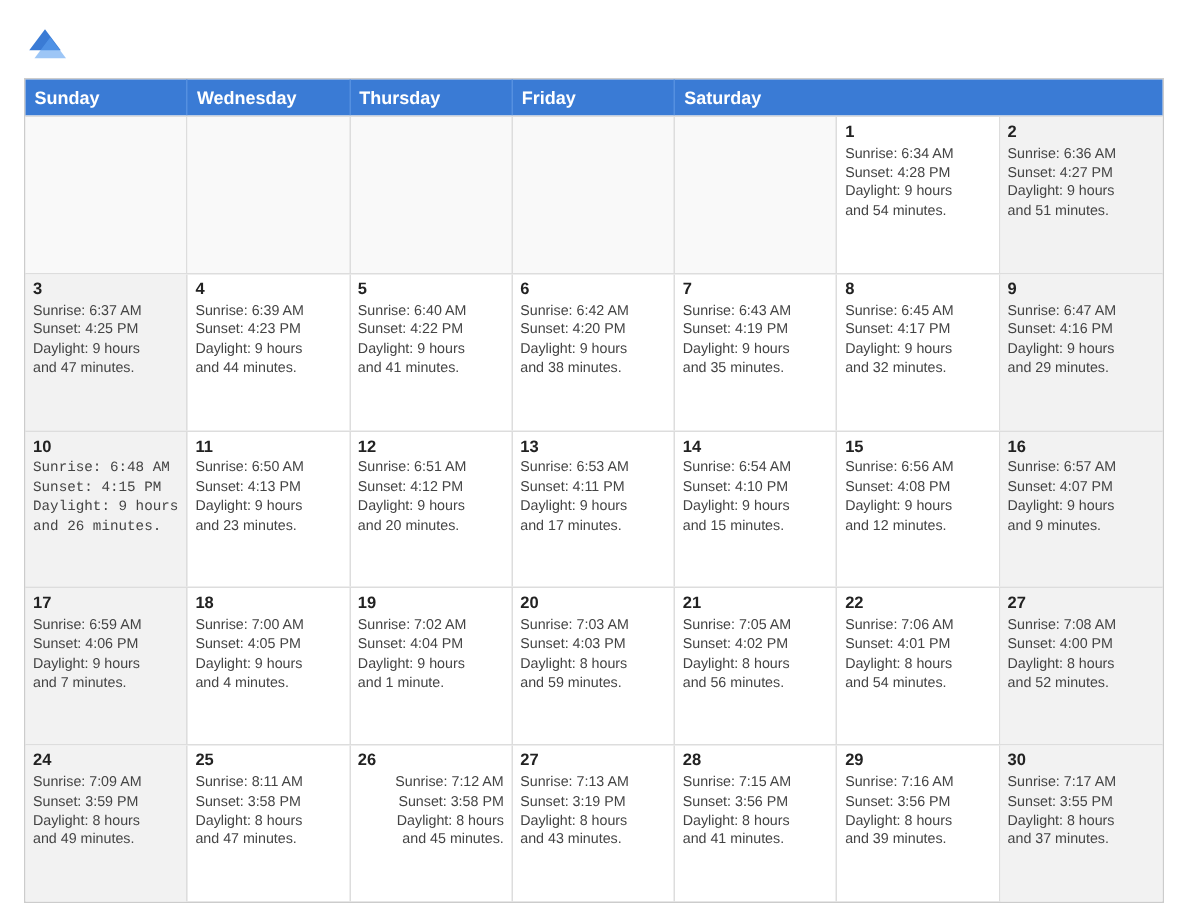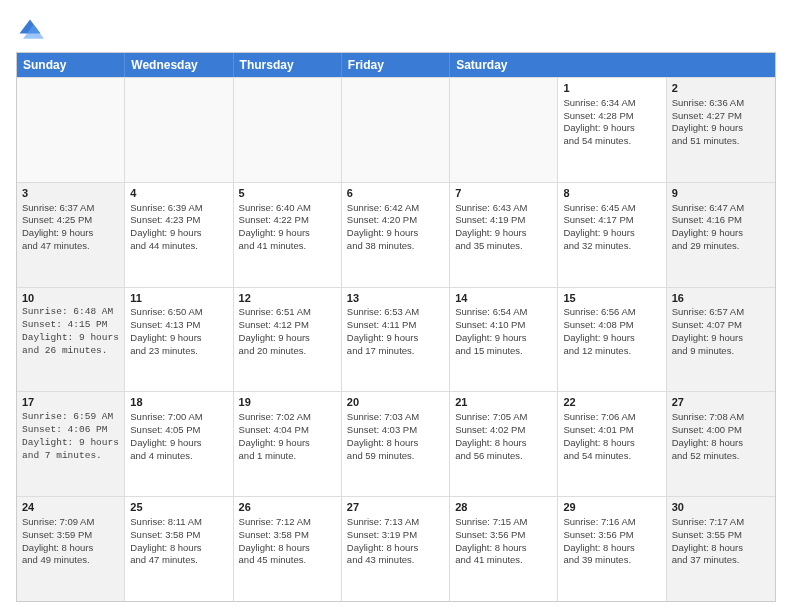--- a/index.html
+++ b/index.html
@@ -263,21 +263,21 @@
             <span class="day-num">16</span>
             <div class="cell-info" style="white-space: pre-line;">Sunrise: 6:57 AM
 Sunset: 4:07 PM
 Daylight: 9 hours
 and 9 minutes.</div>
           </div>
         </div>
         <div class="cal-row">
           <div class="cal-cell shaded">
             <span class="day-num">17</span>
-            <div class="cell-info" style="white-space: pre-line; font-family: Liberation Mono, monospace;">Sunrise: 6:59 AM
+            <div class="cell-info" style="white-space: pre-line;">Sunrise: 6:59 AM
 Sunset: 4:06 PM
 Daylight: 9 hours
 and 7 minutes.</div>
           </div>
           <div class="cal-cell">
             <span class="day-num">18</span>
             <div class="cell-info" style="white-space: pre-line;">Sunrise: 7:00 AM
 Sunset: 4:05 PM
 Daylight: 9 hours
 and 4 minutes.</div>
@@ -328,21 +328,21 @@
           </div>
           <div class="cal-cell">
             <span class="day-num">25</span>
             <div class="cell-info" style="white-space: pre-line;">Sunrise: 8:11 AM
 Sunset: 3:58 PM
 Daylight: 8 hours
 and 47 minutes.</div>
           </div>
           <div class="cal-cell">
             <span class="day-num">26</span>
-            <div class="cell-info" style="white-space: pre-line;">Sunrise: 7:12 AM
+            <div class="cell-info" style="white-space: pre-line; text-align: right;">Sunrise: 7:12 AM
 Sunset: 3:58 PM
 Daylight: 8 hours
 and 45 minutes.</div>
           </div>
           <div class="cal-cell">
             <span class="day-num">27</span>
             <div class="cell-info" style="white-space: pre-line;">Sunrise: 7:13 AM
 Sunset: 3:19 PM
 Daylight: 8 hours
 and 43 minutes.</div>

